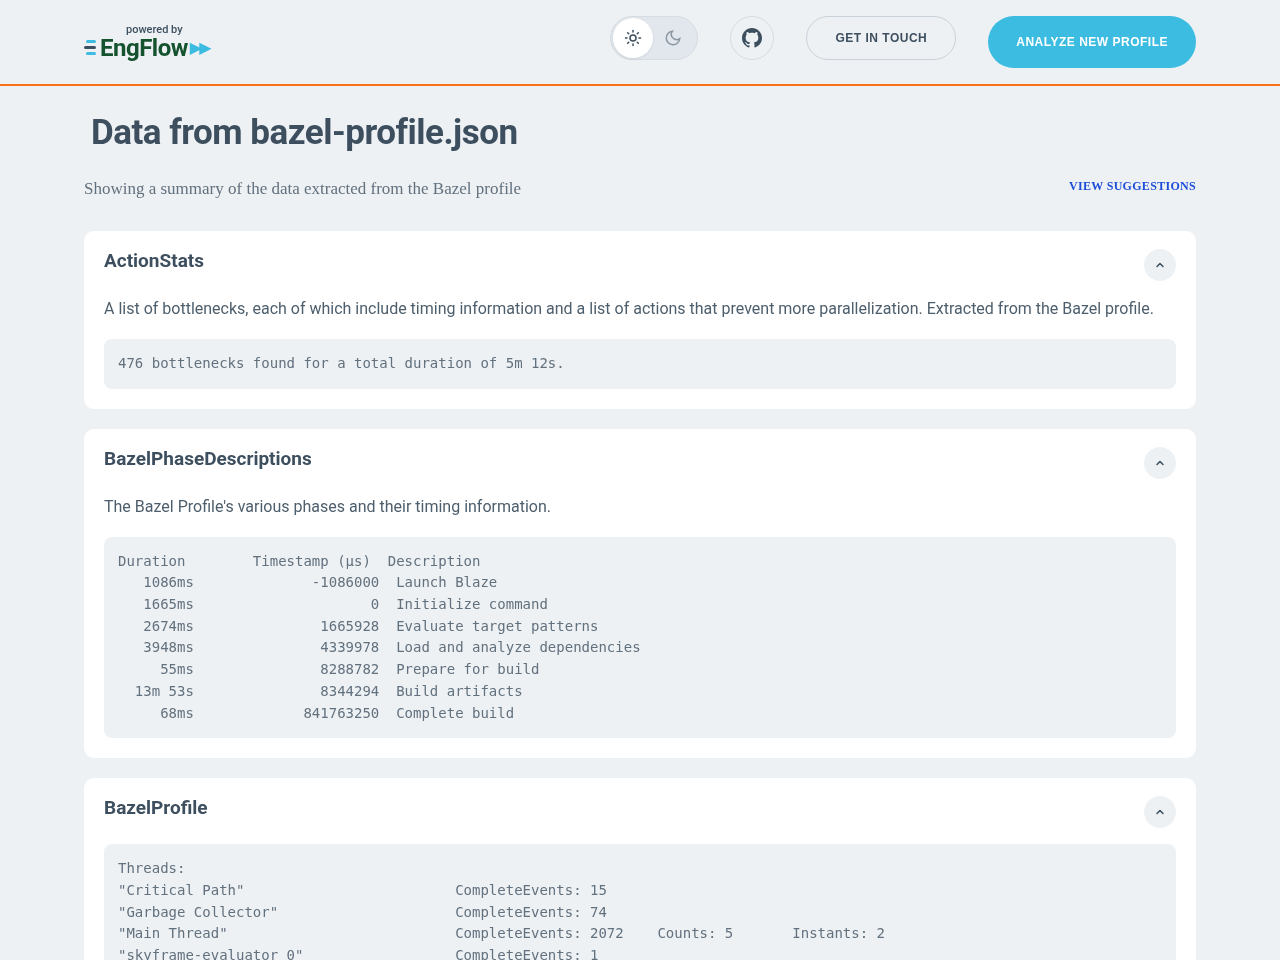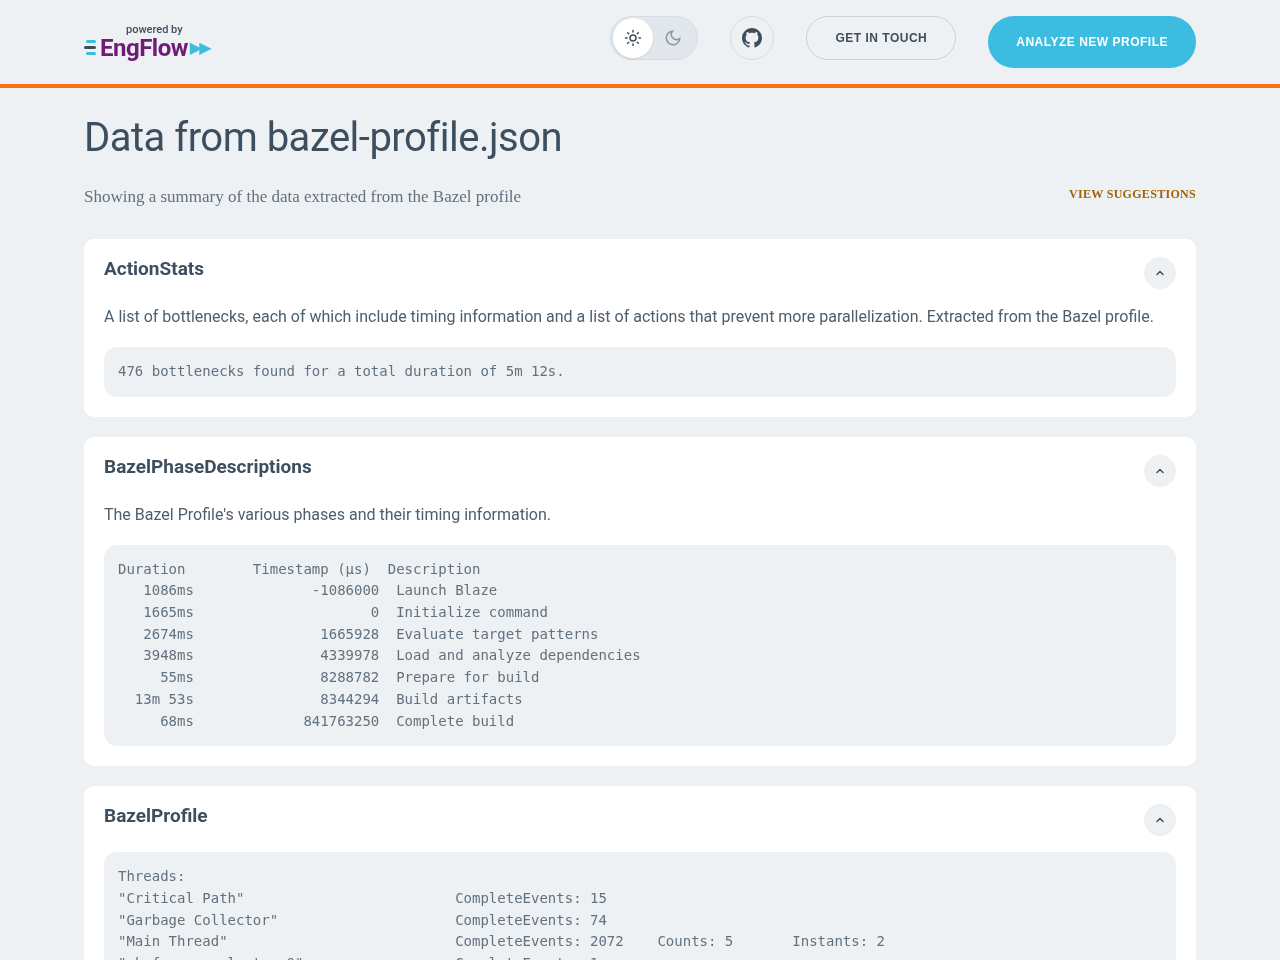--- a/index.html
+++ b/index.html
@@ -13,21 +13,21 @@
       color: #3d4f5f;
       width: 1280px;
       height: 960px;
       overflow: hidden;
     }
     .header {
       display: flex;
       align-items: center;
       justify-content: space-between;
       padding: 16px 84px;
-      border-bottom: 4px solid #f97316;
+      border-bottom: 2px solid #f97316;
     }
     .logo-area {
       display: flex;
       flex-direction: column;
       align-items: flex-start;
     }
     .powered-by {
       font-size: 11px;
       color: #3d4f5f;
       font-weight: 500;
@@ -49,21 +49,21 @@
       width: 12px;
       height: 3px;
       border-radius: 2px;
     }
     .logo-icon span:nth-child(1) { background: #3bbce0; width: 10px; margin-left: 2px; }
     .logo-icon span:nth-child(2) { background: #3d4f5f; width: 12px; }
     .logo-icon span:nth-child(3) { background: #3bbce0; width: 10px; margin-left: 2px; }
     .logo-text {
       font-size: 24px;
       font-weight: 700;
-      color: #701a75;
+      color: #14532d;
       letter-spacing: -0.5px;
       text-align: center;
     }
     .logo-arrows {
       color: #3bbce0;
       font-size: 16px;
       margin-left: 2px;
       letter-spacing: -3px;
     }
     .header-right {
@@ -126,40 +126,41 @@
       color: #ffffff;
       font-weight: 700;
       font-size: 12px;
       letter-spacing: 0.5px;
       cursor: pointer;
     }
     .container {
       padding: 26px 84px 0 84px;
     }
     .page-title {
-      font-size: 40px;
-      font-weight: 400;
+      font-size: 35px;
+      font-weight: 700;
       color: #3d4f5f;
       margin-bottom: 26px;
       letter-spacing: -0.5px;
+      margin-left: 7px;
     }
     .subtitle-row {
       display: flex;
       justify-content: space-between;
       align-items: flex-start;
       margin-bottom: 32px;
       font-family: Liberation Serif, serif;
     }
     .subtitle {
       font-size: 17px;
       color: #62717e;
       font-weight: 400;
     }
     .link-btn {
-      color: #a16207;
+      color: #1d4ed8;
       font-size: 12px;
       font-weight: 700;
       letter-spacing: 0.3px;
       text-decoration: none;
       cursor: pointer;
     }
     .card {
       background: #ffffff;
       border-radius: 10px;
       padding: 18px 20px 20px 20px;
@@ -187,21 +188,21 @@
       cursor: pointer;
     }
     .card-desc {
       font-size: 16px;
       color: #4d5e6c;
       margin-bottom: 18px;
       line-height: 1.5;
     }
     .code-block {
       background: #eef1f4;
-      border-radius: 13px;
+      border-radius: 8px;
       padding: 14px 14px;
       font-family: ui-monospace, SFMono-Regular, Menlo, Monaco, Consolas, monospace;
       font-size: 14px;
       line-height: 1.55;
       color: #62717e;
       white-space: pre;
       overflow: hidden;
     }
   </style>
 </head>

